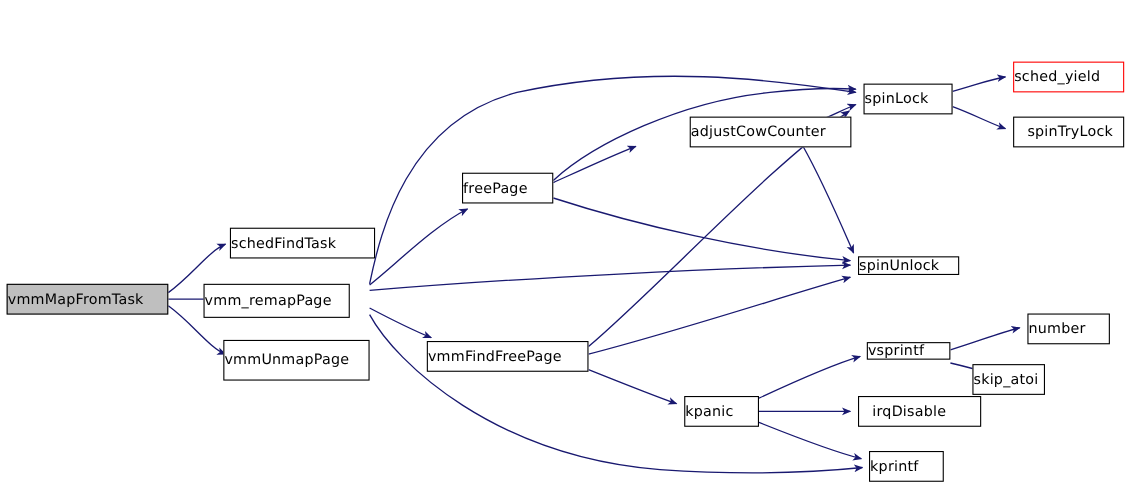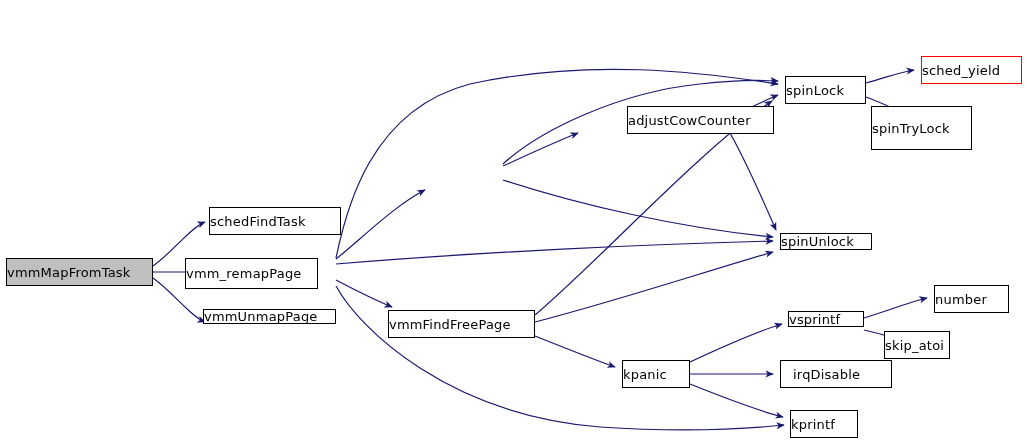--- a/index.html
+++ b/index.html
@@ -82,22 +82,25 @@
     </svg>
 <div class="node root" style="left: 6px; top: 258px; width: 147px; height: 28px; background: rgb(191, 191, 191);">
       <span>vmmMapFromTask</span>
     </div>
     <div class="node" style="left: 209px; top: 207px; width: 132px; height: 28px;">
       <span>schedFindTask</span>
     </div>
     <div class="node" style="left: 185px; top: 258px; width: 133px; height: 31px;">
       <span>vmm_remapPage</span>
     </div>
-    <div class="node" style="left: 203px; top: 309px; width: 133px; height: 15px;">
+    <div class="node" style="left: 203px; top: 309px; width: 133px; height: 37px;">
       <span>vmmUnmapPage</span>
+    </div>
+    <div class="node" style="left: 420px; top: 157px; width: 83px; height: 28px;">
+      <span>freePage</span>
     </div>
     <div class="node" style="left: 388px; top: 310px; width: 147px; height: 28px;">
       <span>vmmFindFreePage</span>
     </div>
     <div class="node" style="left: 583px; top: 106px; width: 147px; height: 28px; margin-left: 44px;">
       <span>adjustCowCounter</span>
     </div>
     <div class="node" style="left: 622px; top: 360px; width: 68px; height: 28px;">
       <span>kpanic</span>
     </div>
@@ -112,21 +115,21 @@
     </div>
     <div class="node" style="left: 780px; top: 360px; width: 112px; height: 28px; padding-left: 12px;">
       <span>irqDisable</span>
     </div>
     <div class="node" style="left: 790px; top: 410px; width: 68px; height: 28px;">
       <span>kprintf</span>
     </div>
     <div class="node highlight" style="left: 921px; top: 56px; width: 101px; height: 28px; border-color: rgb(255, 0, 0);">
       <span>sched_yield</span>
     </div>
-    <div class="node" style="left: 871px; top: 106px; width: 101px; height: 44px;">
+    <div class="node" style="left: 921px; top: 106px; width: 101px; height: 28px; padding-left: 12px;">
       <span>spinTryLock</span>
     </div>
     <div class="node" style="left: 934px; top: 285px; width: 75px; height: 28px;">
       <span>number</span>
     </div>
     <div class="node" style="left: 884px; top: 331px; width: 66px; height: 28px;">
       <span>skip_atoi</span>
     </div>
   </div>
 

